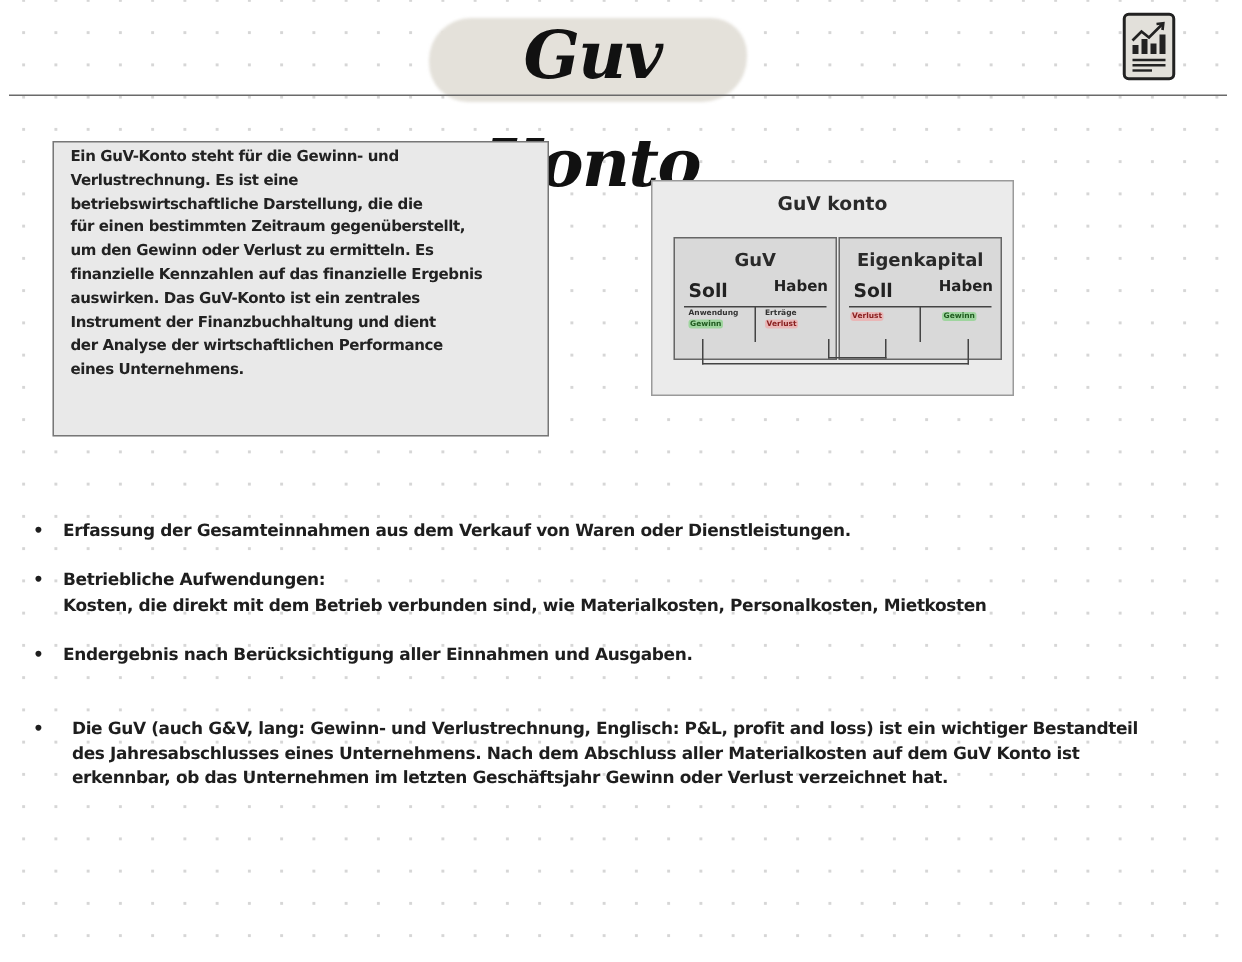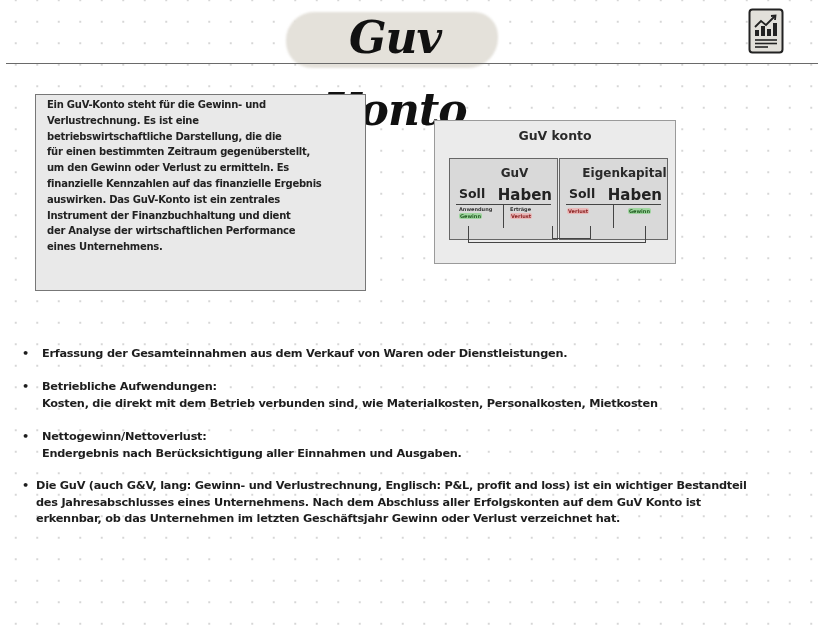--- a/index.html
+++ b/index.html
@@ -40,43 +40,43 @@
   .intro-box span { display: block; white-space: nowrap; }
 
   
   .diagram {
     left: 434px; top: 120px; width: 242px; height: 144px; box-sizing: border-box;
     background: #ebebeb; border: 1px solid #9a9a9a;
   }
   .diagram-title { position: absolute; left: 0; top: 7px; width: 100%; text-align: center; font-size: 12.5px; color: #2a2a2a; }
   .acct {
     position: absolute; top: 37px; height: 82px; box-sizing: border-box;
-    background: #d9d9d9; border: 1.2px solid #666; padding-left: 11px;
+    background: #d9d9d9; border: 1.2px solid #666;
   }
   .acct-guv { left: 14px; width: 109px; }
   .acct-ek  { left: 124px; width: 109px; }
   .acct-name { position: absolute; top: 7px; width: 100%; text-align: center; font-size: 12px; color: #2a2a2a; }
   .acct-soll { position: absolute; left: 9px; top: 27px; font-size: 12.5px; color: #222; text-align: center; }
-  .acct-haben { position: absolute; right: 5px; top: 27px; font-size: 15px; color: #222; }
+  .acct-haben { position: absolute; right: 5px; top: 27px; font-size: 10px; color: #222; }
   .acct-hline { position: absolute; left: 6px; right: 6px; top: 45px; border-top: 1px solid #444; }
   .acct-vline { position: absolute; left: 53px; top: 45px; height: 24px; border-left: 1px solid #444; }
   .tiny { position: absolute; font-size: 5px; color: #333; white-space: nowrap; }
   .tag-green { background: #9fd59f; color: #1f5a1f; padding: 0 1px; border-radius: 2px; font-size: 5px; }
   .tag-red { background: #e9b7b7; color: #8a2020; padding: 0 1px; border-radius: 2px; font-size: 5px; }
   .conn { position: absolute; border-color: #444; border-style: solid; border-width: 0; }
 
   
   .bullet { left: 22px; font-size: 11.3px; line-height: 16.5px; color: #1e1e1e; letter-spacing: -0.25px; white-space: nowrap; }
   .bullet .dot { position: absolute; left: 0; top: 0; }
   .bullet .txt { position: absolute; left: 20px; top: 0; }
   .bullet .txt span { display: block; }
   .para { left: 22px; top: 478px; font-size: 11.3px; line-height: 16.5px; letter-spacing: -0.25px; white-space: nowrap; }
   .para .dot { position: absolute; left: 0; top: 0; }
   .para .txt { position: absolute; left: 14px; top: 0; }
-  .para .txt span { display: block; }
+  .para .txt span { display: block; margin-left: 12px; }
 </style>
 </head>
 <body>
 
 <div class="abs title-wrap">
   <div class="title-blob"></div>
   <div class="title-text">Guv Konto</div>
 </div>
 
 <div class="abs report-icon">
@@ -150,25 +150,24 @@
   <span class="dot">•</span>
   <div class="txt">
     <span>Betriebliche Aufwendungen:</span>
     <span>Kosten, die direkt mit dem Betrieb verbunden sind, wie Materialkosten, Personalkosten, Mietkosten</span>
   </div>
 </div>
 
 <div class="abs bullet" style="top:429px;">
   <span class="dot">•</span>
   <div class="txt">
-    <span>Nettogewinn/Nettoverlust:</span>
     <span>Endergebnis nach Berücksichtigung aller Einnahmen und Ausgaben.</span>
   </div>
 </div>
 
 <div class="abs para">
   <span class="dot">•</span>
   <div class="txt">
     <span>Die GuV (auch G&amp;V, lang: Gewinn- und Verlustrechnung, Englisch: P&amp;L, profit and loss) ist ein wichtiger Bestandteil</span>
-    <span>des Jahresabschlusses eines Unternehmens. Nach dem Abschluss aller Erfolgskonten auf dem GuV Konto ist</span>
+    <span>des Jahresabschlusses eines Unternehmens. Nach dem Abschluss aller Materialkosten auf dem GuV Konto ist</span>
     <span>erkennbar, ob das Unternehmen im letzten Geschäftsjahr Gewinn oder Verlust verzeichnet hat.</span>
   </div>
 </div>
 
 </body></html>

